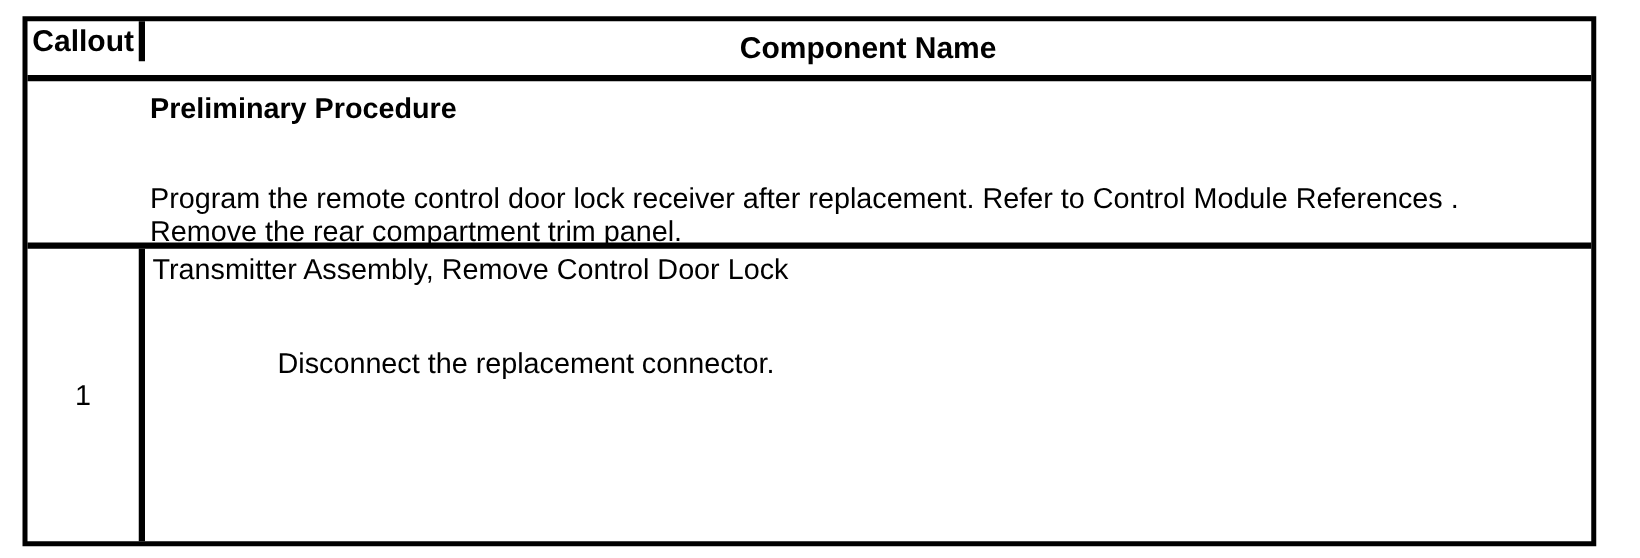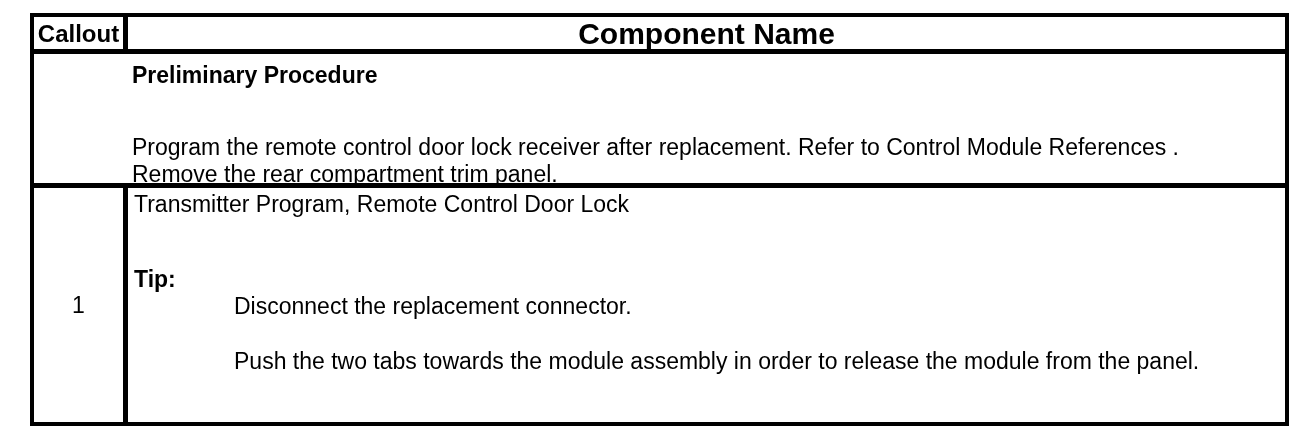--- a/index.html
+++ b/index.html
@@ -14,39 +14,38 @@
   }
   .doc-table {
     position: absolute;
     left: 18px;
     top: 13px;
     width: 1251px;
     border: 4px solid #000;
     background: #fff;
     font-size: 23px;
     line-height: 27px;
-    margin-left: 12px;
   }
   
   .hdr-row { display: flex; border-bottom: 5px solid #000; }
   .hdr-callout {
     width: 89px;
     border-right: 5px solid #000;
     height: 32px;
     display: flex; align-items: center; justify-content: center;
     font-weight: bold;
     font-size: 24px;
     flex: 0 0 auto;
   }
   .hdr-component {
     flex: 1;
-    height: 32px;
+    height: 43px;
     display: flex; align-items: center; justify-content: center;
     font-weight: bold;
-    font-size: 30px;
+    font-size: 24px;
   }
   
   .prelim-row {
     border-bottom: 5px solid #000;
     height: 134px;
     box-sizing: border-box;
     padding: 8px 6px 0 98px;
   }
   .prelim-title { font-weight: bold; white-space: nowrap; }
   .prelim-body { margin-top: 45px; }
@@ -83,20 +82,18 @@
     <div class="prelim-title">Preliminary Procedure</div>
     <div class="prelim-body">
       <div class="prelim-line">Program the remote control door lock receiver after replacement. Refer to Control Module References .</div>
       <div class="prelim-line">Remove the rear compartment trim panel.</div>
     </div>
   </div>
 
   <div class="main-row">
     <div class="callout-cell">1</div>
     <div class="component-cell">
-      <div class="component-title">Transmitter Program, Remote Control Door Lock</div>
-      <div class="tip-label">Tip:</div>
+      <div class="component-title">Transmitter Assembly, Remove Control Door Lock</div>
       <div class="tip-line">Disconnect the replacement connector.</div>
-      <div class="tip-line second">Push the two tabs towards the module assembly in order to release the module from the panel.</div>
     </div>
   </div>
 
 </div>
 
 </body></html>

